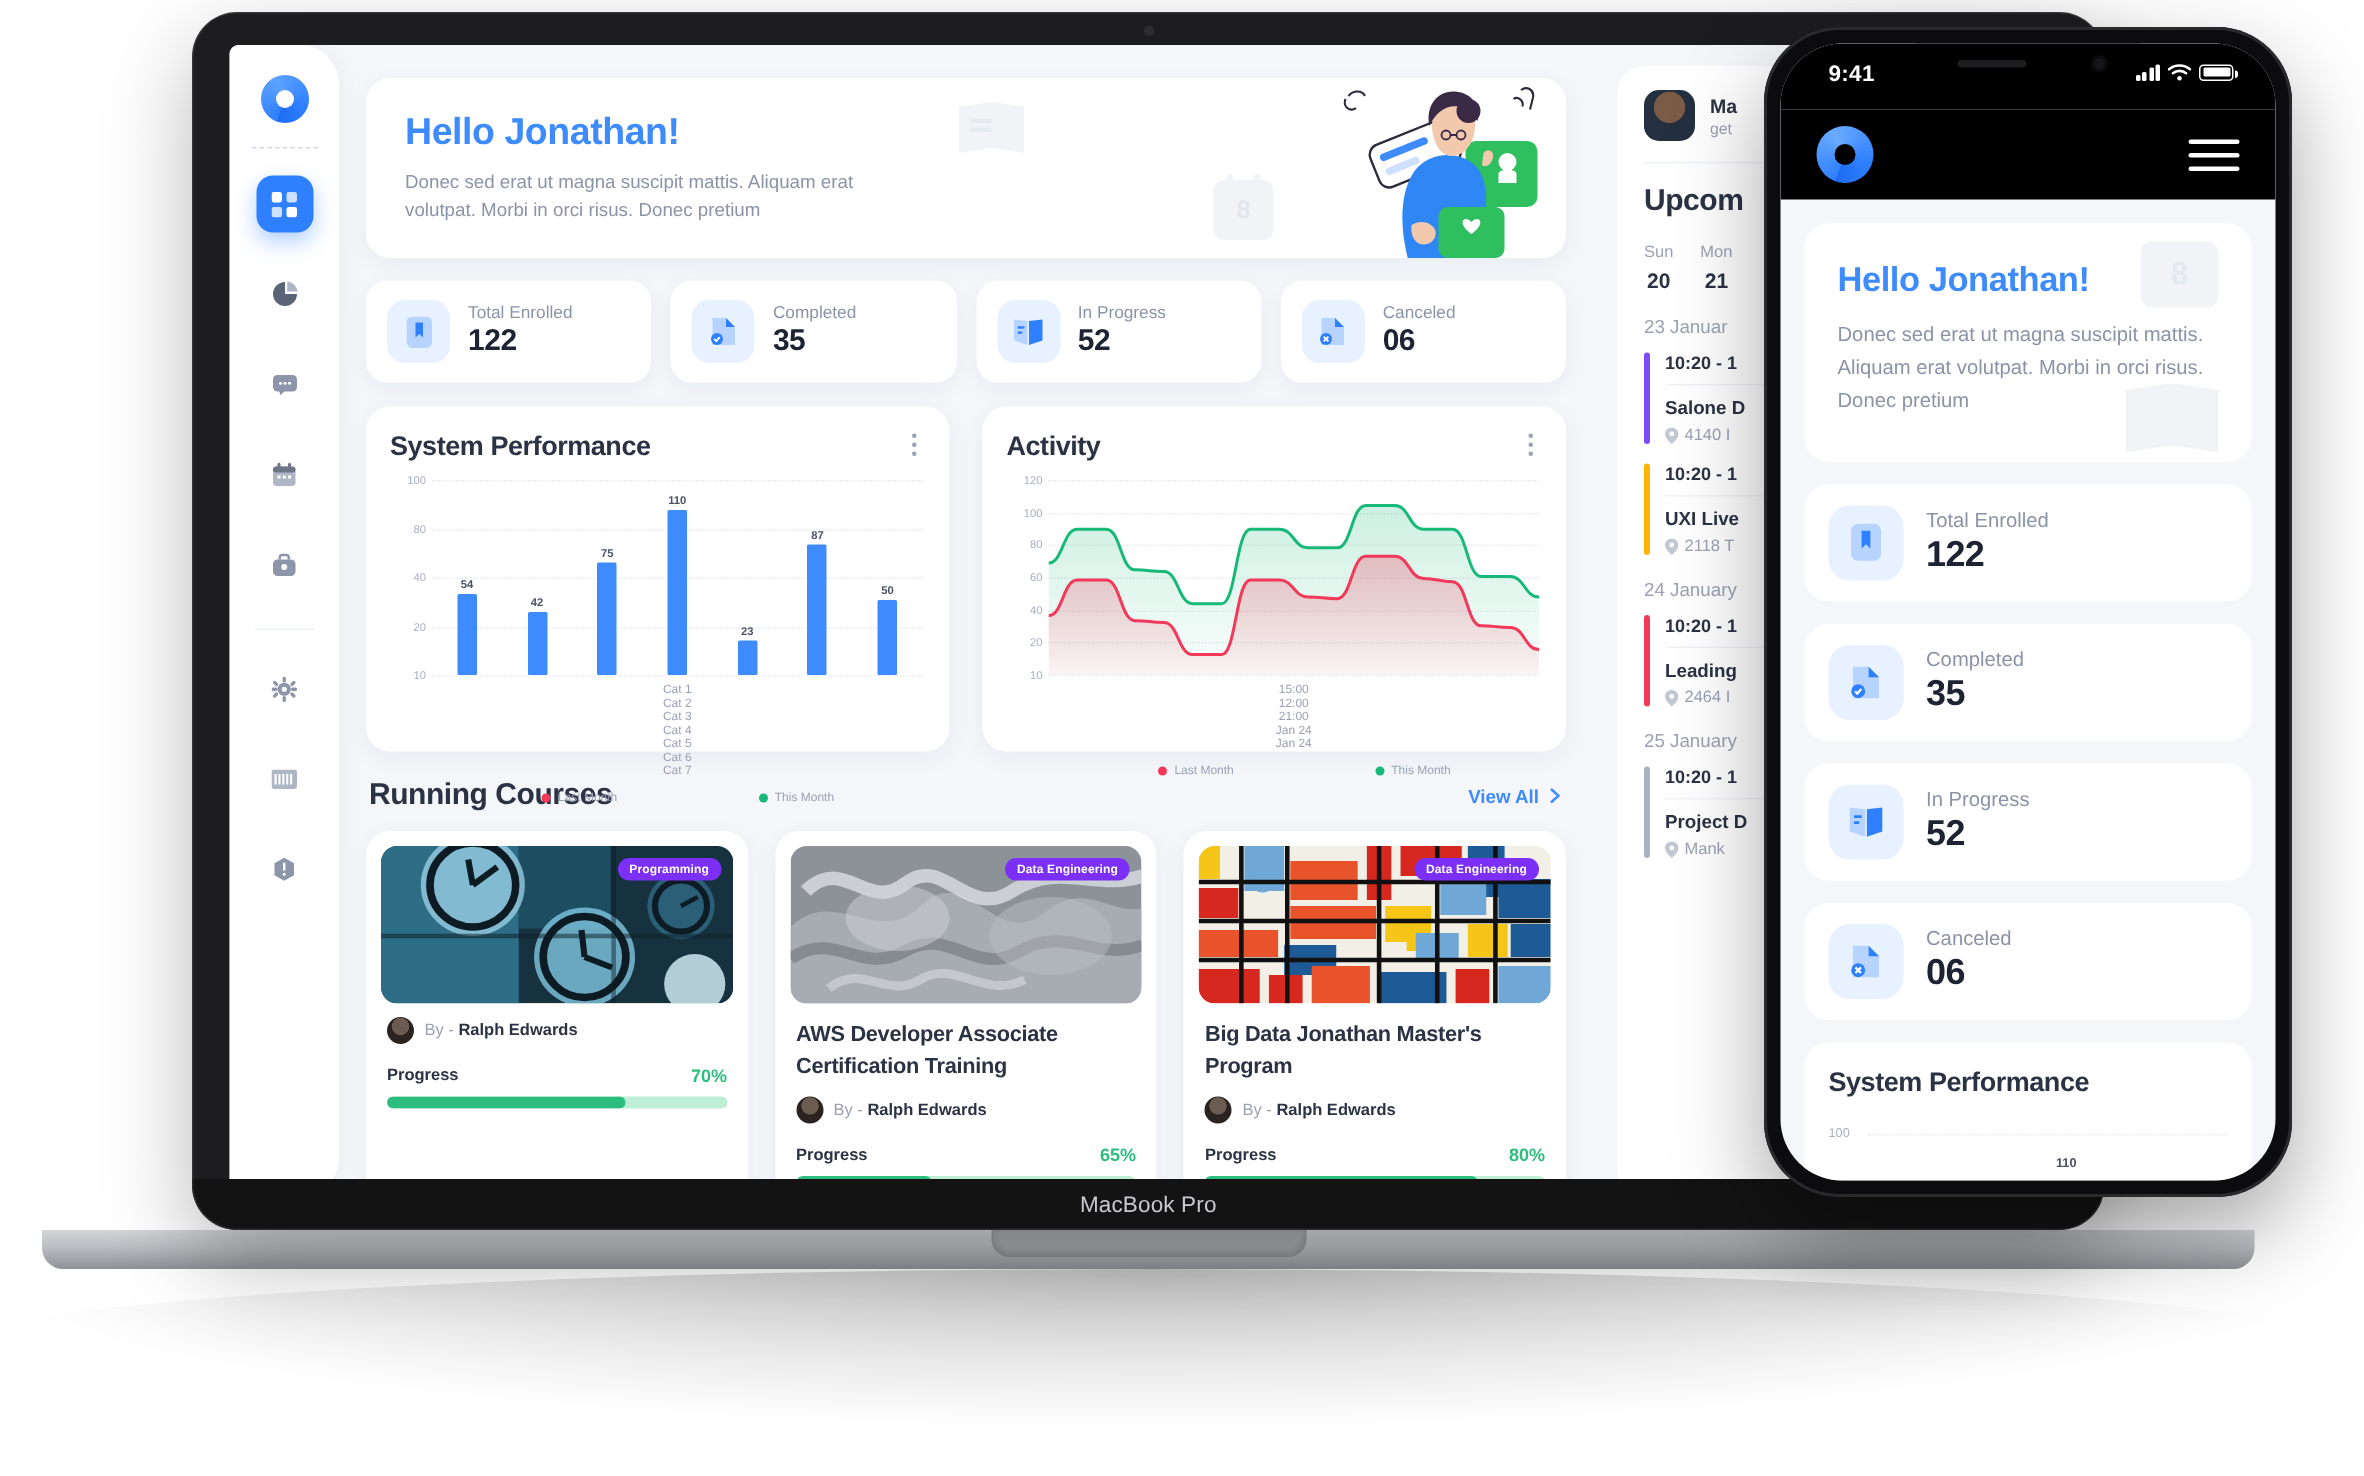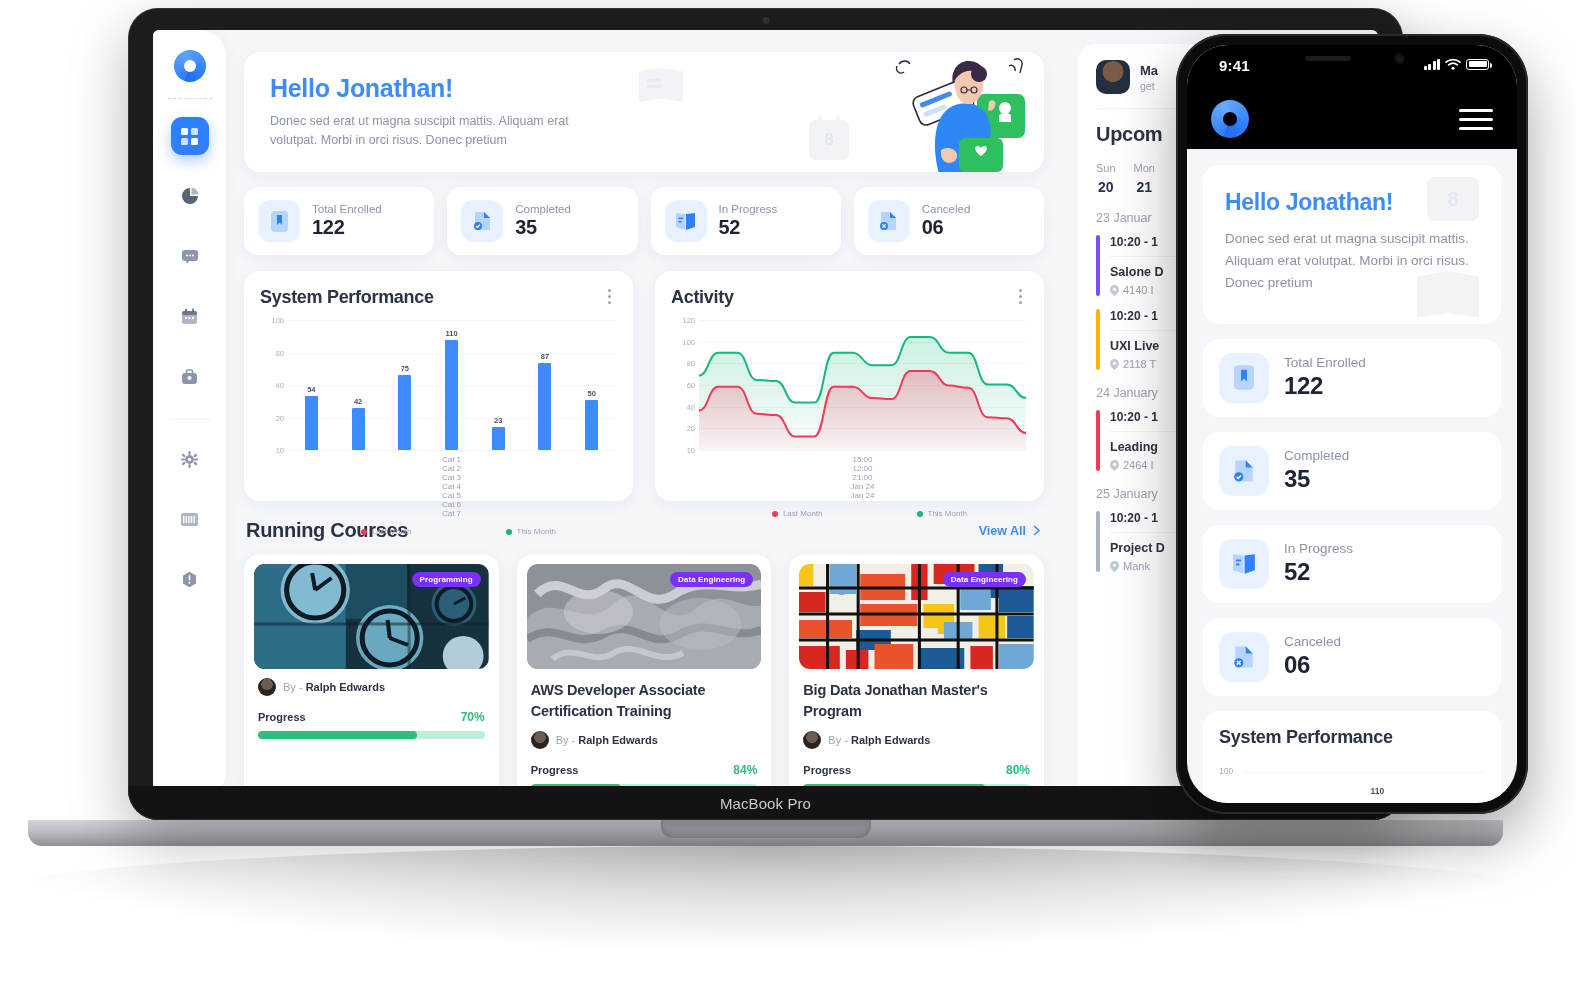--- a/index.html
+++ b/index.html
@@ -163,21 +163,21 @@
   .day .dd { font-size:14px; font-weight:700; color:#2b3244; margin-top:5px; }
   .datehead { font-size:12.5px; color:#9aa2b4; margin:16px 0 10px; }
   .event { display:flex; gap:10px; margin-bottom:13px; }
   .ebar { width:4px; border-radius:3px; flex:0 0 4px; }
   .etime { font-size:12px; font-weight:700; color:#2b3244; }
   .etitle { font-size:12.5px; font-weight:700; color:#2b3244; margin-top:8px; }
   .eloc { font-size:11px; color:#9aa2b4; margin-top:5px; display:flex; align-items:center; gap:4px; }
   .ediv { border-top:1px solid #f1f3f7; margin-top:7px; }
 
   
-  #phone { position:absolute; left:1176px; top:34px; width:352px; height:780px; }
+  #phone { position:absolute; left:1176px; top:18px; width:352px; height:780px; }
   .ph-body { position:absolute; inset:0; background:#0c0c0e; border-radius:50px;
              box-shadow: 0 26px 60px rgba(0,0,0,.35), inset 0 0 0 2px #2a2a2e; }
   .ph-screen { position:absolute; left:11px; top:11px; right:11px; bottom:11px;
                background:#f4f6fa; border-radius:41px; overflow:hidden; }
   .ph-status { height:44px; background:#000; position:relative; color:#fff; }
   .ph-time { position:absolute; left:32px; top:12px; font-size:15px; font-weight:700; letter-spacing:.2px; }
   .notch { position:absolute; left:50%; transform:translateX(-50%); top:0;
            width:150px; height:28px; background:#000; border-radius:0 0 18px 18px; }
   .notch .sp { position:absolute; left:28px; top:11px; width:46px; height:5px; border-radius:3px; background:#1c1c1e; }
   .notch .cam { position:absolute; right:22px; top:8px; width:11px; height:11px; border-radius:50%;
@@ -628,21 +628,21 @@
                 <div class="tag">Data Engineering</div>
               </div>
               <div class="card-title">AWS Developer Associate Certification Training</div>
               <div class="author">
                 <div class="avatar"></div>
                 <div class="by"><span>By -</span>
                   <b>Ralph Edwards</b></div>
               </div>
               <div class="prog-row">
                 <span class="prog-lbl">Progress</span>
-                <span class="prog-pct">84%</span>
+                <span class="prog-pct">65%</span>
               </div>
               <div class="prog-track">
                   <div class="prog-fill" id="pf1" style="width: 40%;"></div>
                 </div>
             </div>
 
             <div class="card">
               <div class="thumb">
                 <svg viewBox="0 0 230 105" preserveAspectRatio="none" style="width:100%;height:100%;display:block">
                   <rect width="230" height="105" fill="#f2efe6"></rect>

